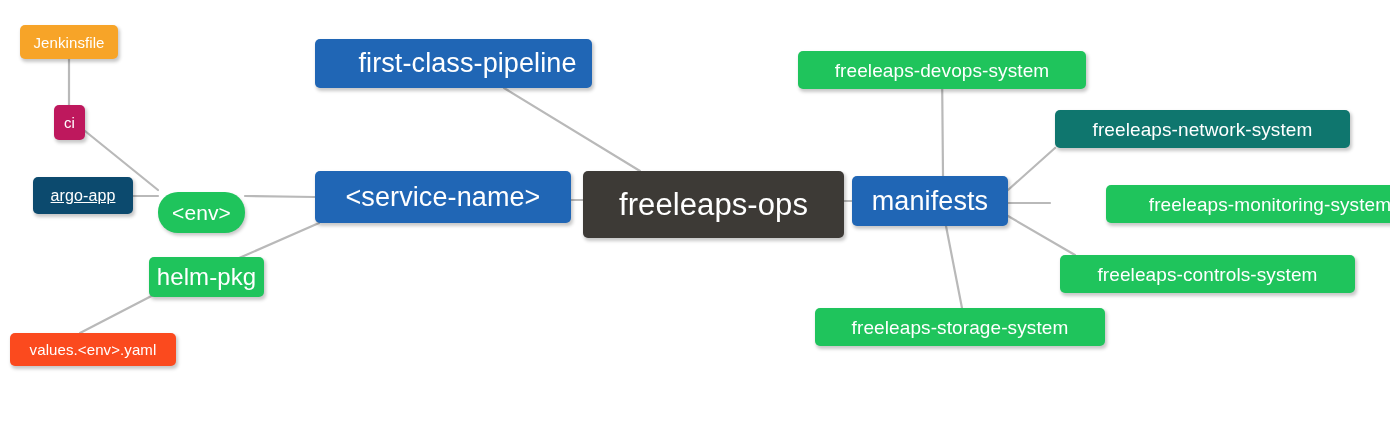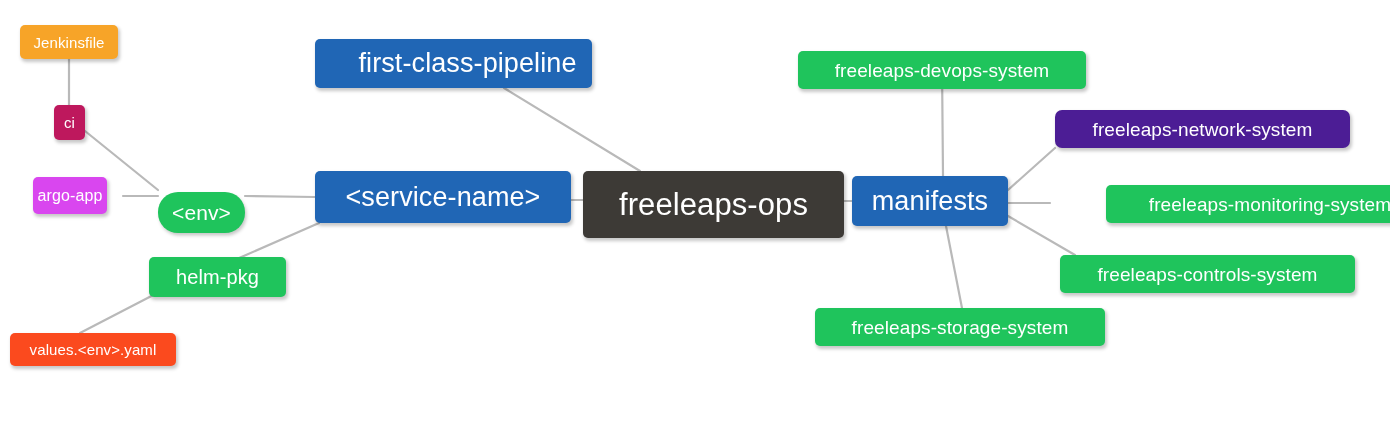--- a/index.html
+++ b/index.html
@@ -73,48 +73,48 @@
       <line x1="1008" y1="216" x2="1075" y2="255" class="edge-line" stroke="#b9b9b9"></line>
       <line x1="946" y1="226" x2="962" y2="308" class="edge-line" stroke="#b9b9b9"></line>
     </svg>
   <div id="node-layer">
       <div class="node" style="left: 20px; top: 25px; width: 98px; height: 34px; background: rgb(247, 164, 40); font-size: 15px;">
         <span class="node-label">Jenkinsfile</span>
       </div>
       <div class="node" style="left: 54px; top: 105px; width: 31px; height: 35px; background: #be185d; font-size: 15px;">
         <span class="node-label">ci</span>
       </div>
-      <div class="node" style="left: 33px; top: 177px; width: 74px; height: 37px; background: #d946ef; font-size: 16px;">
+      <div class="node" style="left: 33px; top: 177px; width: 100px; height: 37px; background: #0c4a6e; font-size: 16px; text-decoration: underline;">
         <span class="node-label">argo-app</span>
       </div>
       <div class="node" style="left: 158px; top: 192px; width: 87px; height: 41px; background: rgb(31, 196, 92); font-size: 21px; border-radius: 20px;">
         <span class="node-label">&lt;env&gt;</span>
       </div>
-      <div class="node" style="left: 149px; top: 257px; width: 137px; height: 40px; background: rgb(31, 196, 92); font-size: 20px;">
+      <div class="node" style="left: 149px; top: 257px; width: 115px; height: 40px; background: rgb(31, 196, 92); font-size: 24px;">
         <span class="node-label">helm-pkg</span>
       </div>
       <div class="node" style="left: 10px; top: 333px; width: 166px; height: 33px; background: rgb(251, 74, 30); font-size: 15px;">
         <span class="node-label">values.&lt;env&gt;.yaml</span>
       </div>
       <div class="node" style="left: 315px; top: 39px; width: 277px; height: 49px; background: rgb(32, 102, 181); font-size: 27px; padding-left: 28px;">
         <span class="node-label">first-class-pipeline</span>
       </div>
       <div class="node" style="left: 315px; top: 171px; width: 256px; height: 52px; background: rgb(32, 102, 181); font-size: 27px;">
         <span class="node-label">&lt;service-name&gt;</span>
       </div>
       <div class="node" style="left: 583px; top: 171px; width: 261px; height: 67px; background: rgb(61, 58, 54); font-size: 31px;">
         <span class="node-label">freeleaps-ops</span>
       </div>
       <div class="node" style="left: 852px; top: 176px; width: 156px; height: 50px; background: rgb(32, 102, 181); font-size: 27px;">
         <span class="node-label">manifests</span>
       </div>
       <div class="node" style="left: 798px; top: 27px; width: 288px; height: 38px; background: rgb(31, 196, 92); font-size: 19px; margin-top: 24px;">
         <span class="node-label">freeleaps-devops-system</span>
       </div>
-      <div class="node" style="left: 1055px; top: 110px; width: 295px; height: 38px; background: #4c1d95; font-size: 19px; border-radius: 7px;">
+      <div class="node" style="left: 1055px; top: 110px; width: 295px; height: 38px; background: #0f766e; font-size: 19px;">
         <span class="node-label">freeleaps-network-system</span>
       </div>
       <div class="node" style="left: 1106px; top: 185px; width: 328px; height: 38px; background: rgb(31, 196, 92); font-size: 19px;">
         <span class="node-label">freeleaps-monitoring-system</span>
       </div>
       <div class="node" style="left: 1060px; top: 255px; width: 295px; height: 38px; background: rgb(31, 196, 92); font-size: 19px;">
         <span class="node-label">freeleaps-controls-system</span>
       </div>
       <div class="node" style="left: 815px; top: 308px; width: 290px; height: 38px; background: rgb(31, 196, 92); font-size: 19px; text-align: center;">
         <span class="node-label">freeleaps-storage-system</span>

